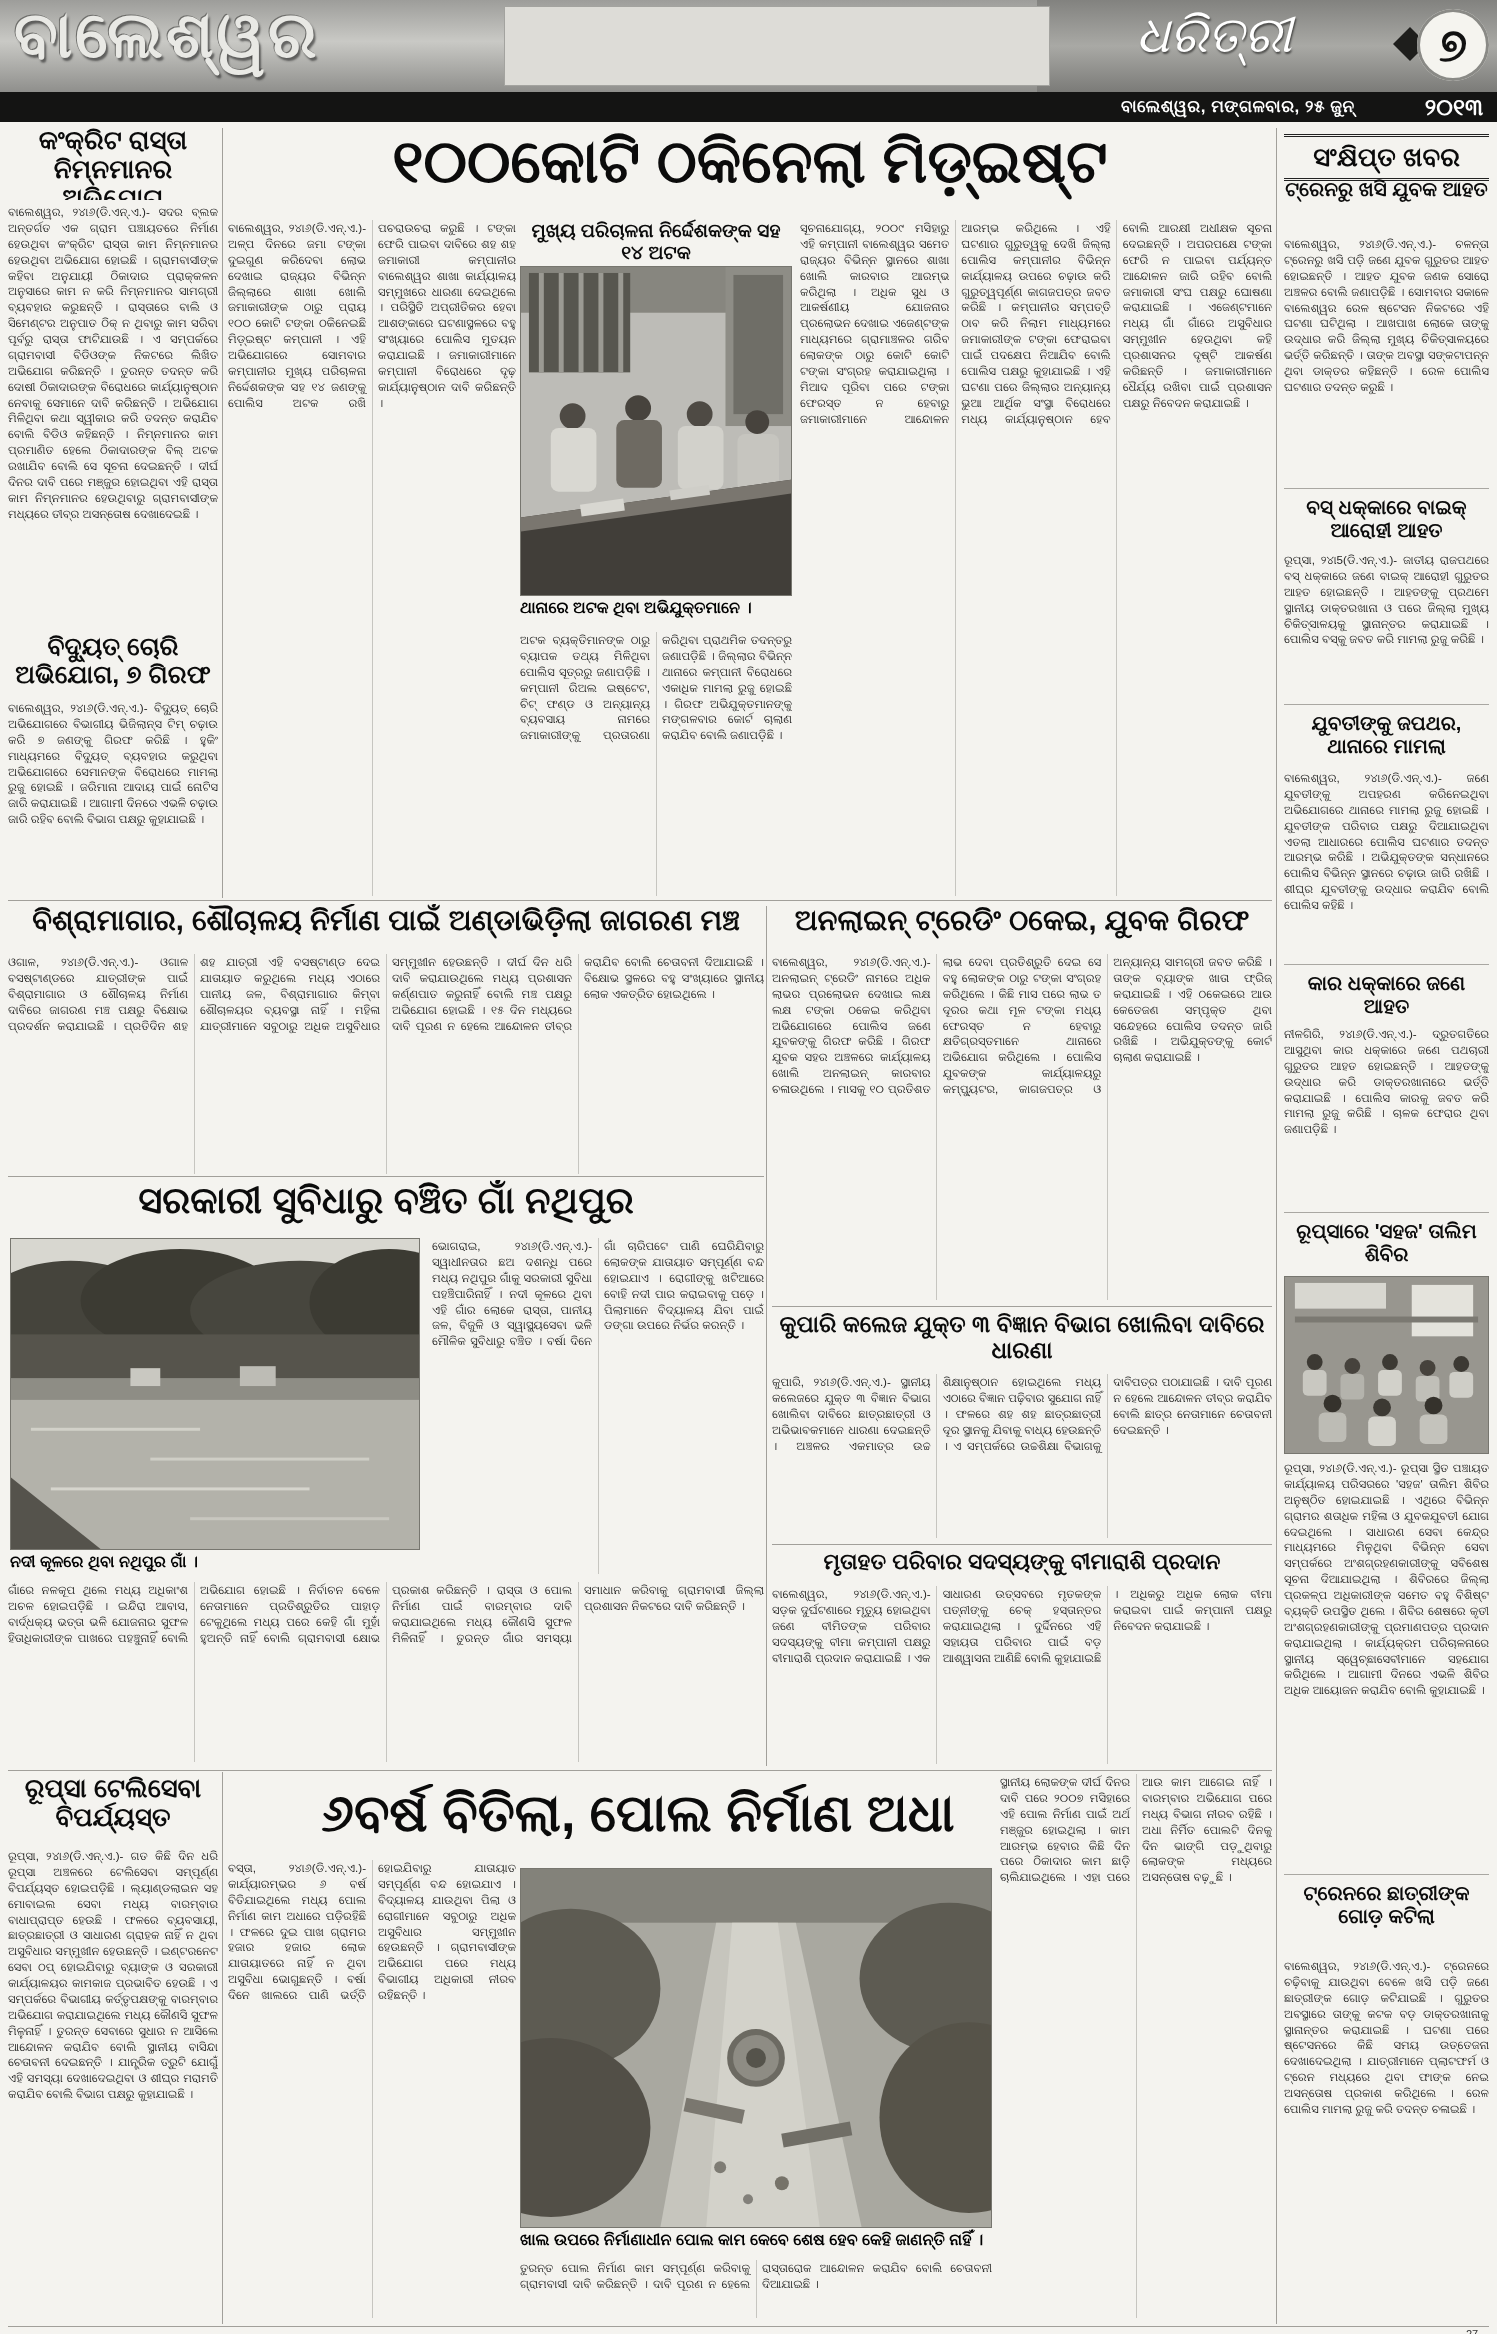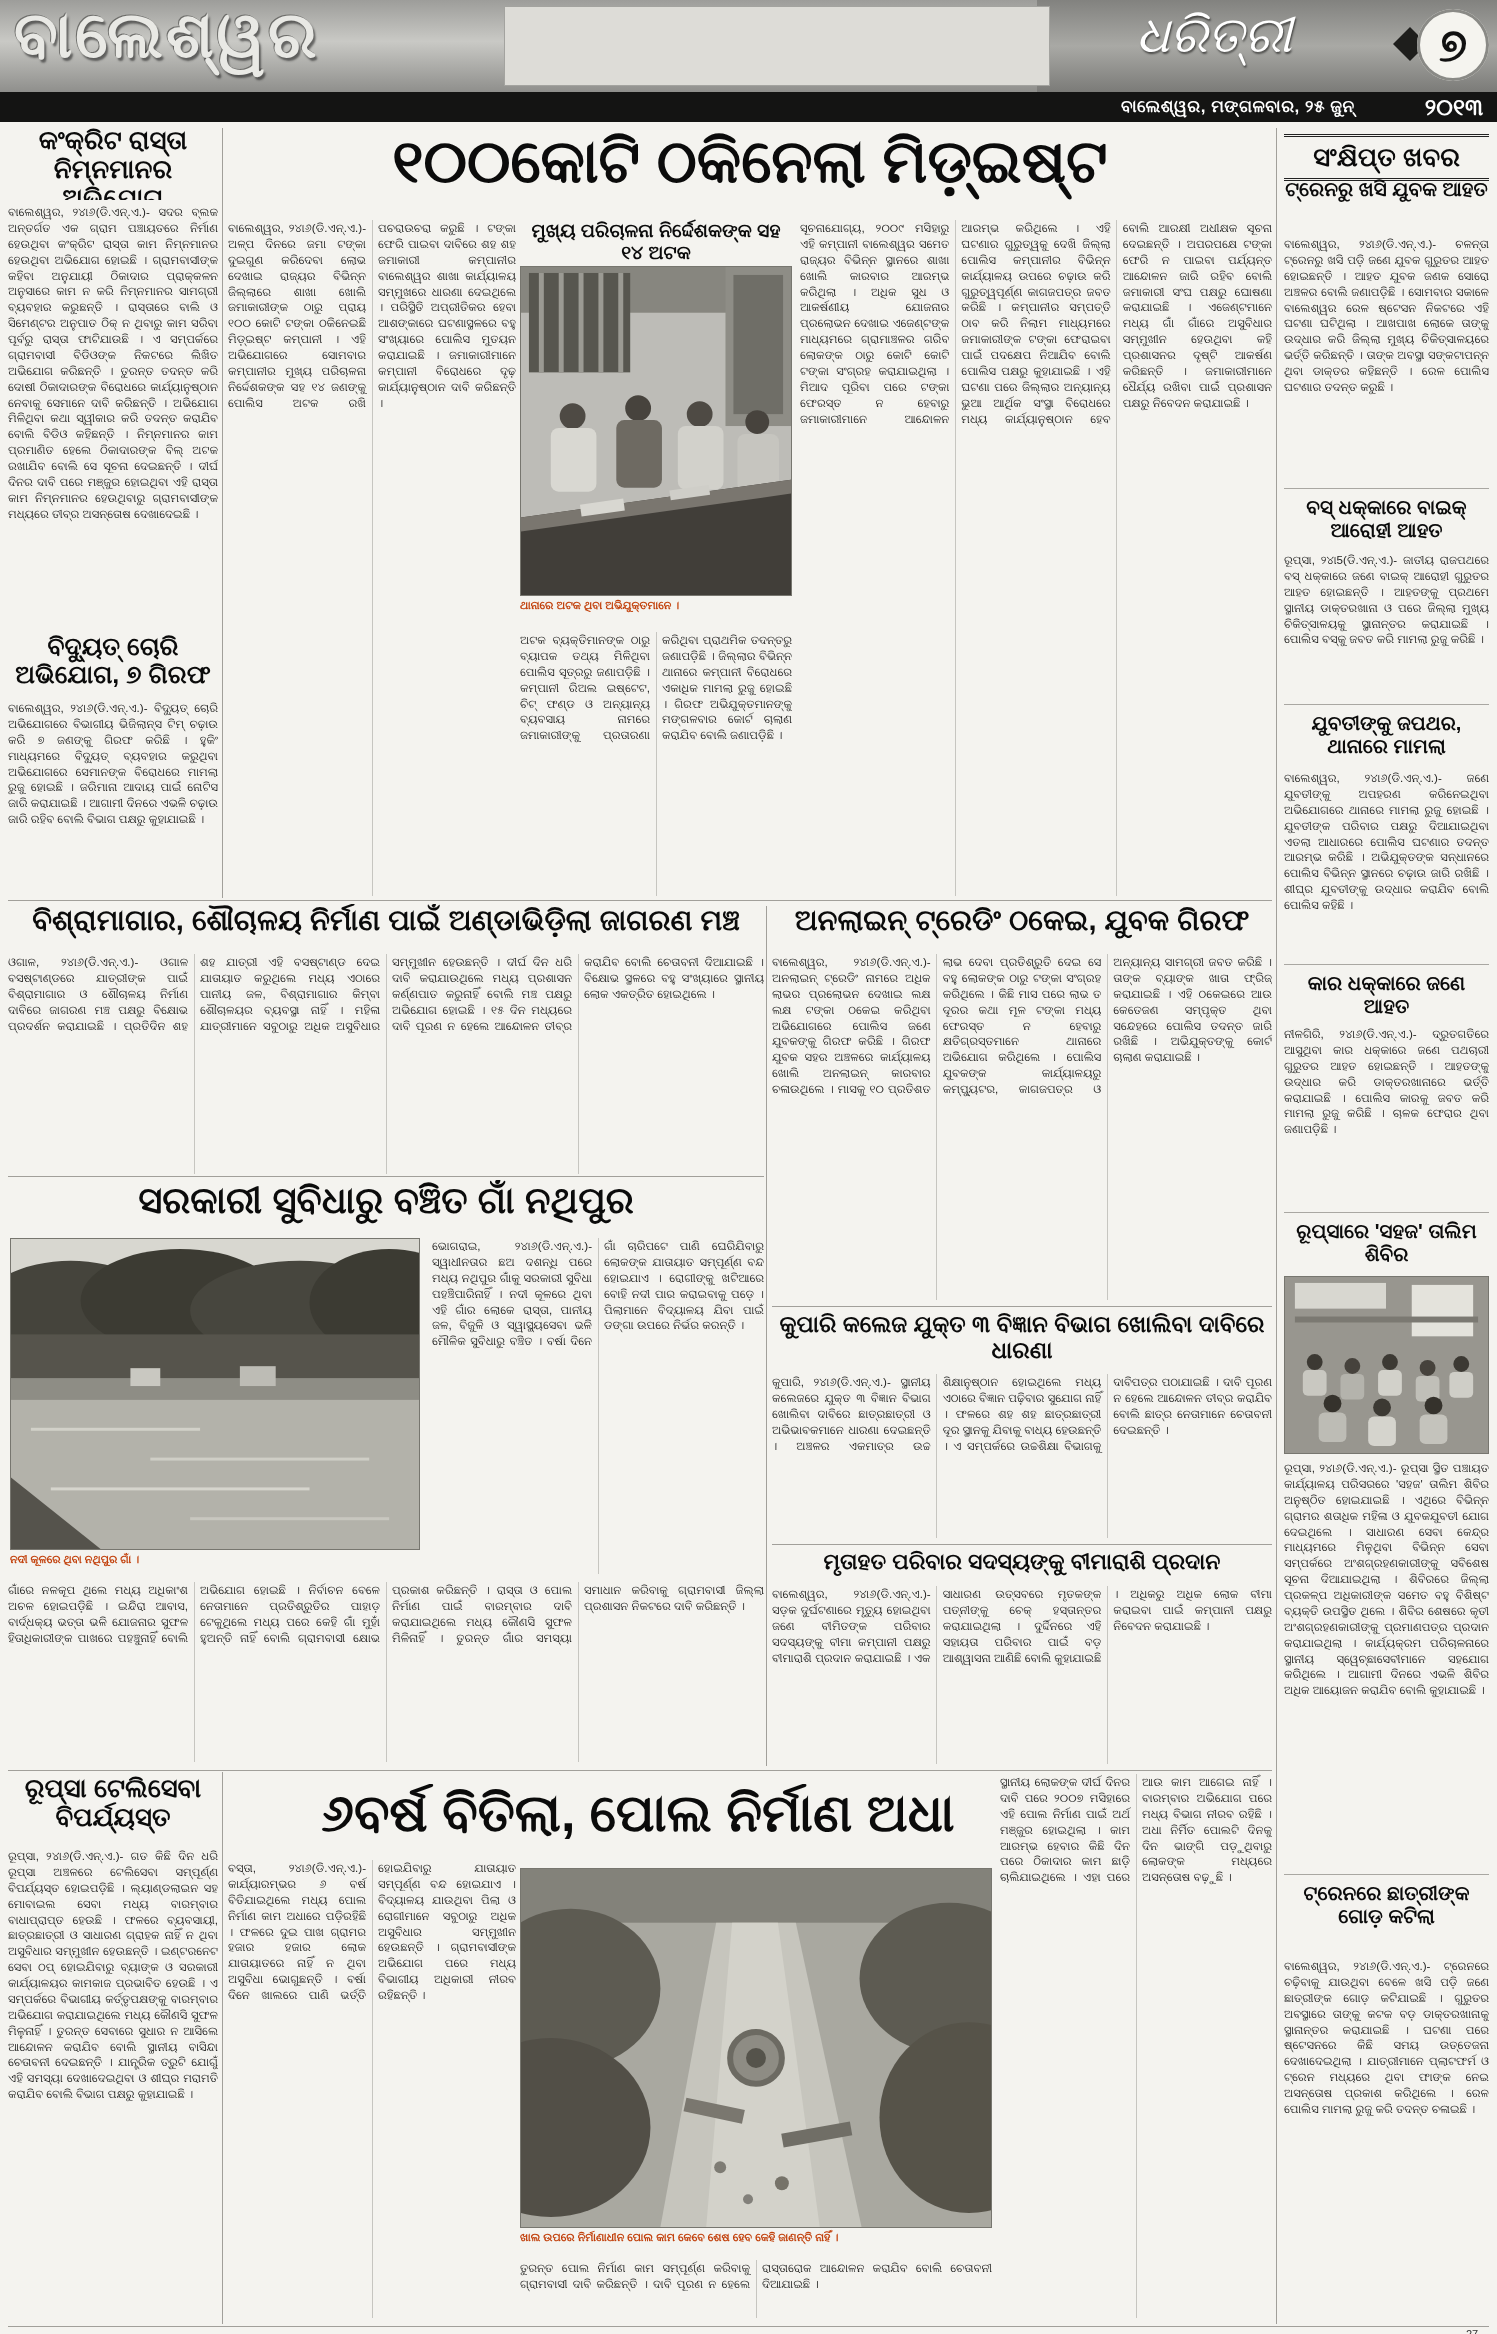--- a/index.html
+++ b/index.html
@@ -27,21 +27,21 @@
   .datebar { left:0; top:92px; width:1497px; height:30px; background:#141413; color:#fff;
     display:flex; align-items:center; justify-content:flex-end; gap:70px; padding-right:14px; }
   .datebar .dl { font-size:17px; font-weight:bold; letter-spacing:.5px; }
   .datebar .yr { font-size:23px; font-weight:bold; }
   
   .hd { font-weight:bold; text-align:center; line-height:1.12; color:#0b0b0b; overflow:hidden; }
   .bt { font-size:11.6px; line-height:1.37; text-align:justify; color:#1d1d1c; overflow:hidden; }
   .c2 { column-count:2; column-gap:12px; column-rule:1px solid #c6c5c0; }
   .c3 { column-count:3; column-gap:12px; column-rule:1px solid #c6c5c0; }
   .c4 { column-count:4; column-gap:12px; column-rule:1px solid #c6c5c0; }
-  .cap { font-size:11px; font-weight:bold; color:#c2410c; padding-top:3px; overflow:hidden; }
+  .cap { font-size:16px; font-weight:bold; color:#000000; padding-top:3px; overflow:hidden; }
   .subhead { font-size:19px; font-weight:bold; text-align:center; line-height:1.15; color:#0b0b0b; }
   figure { margin:0; }
   .photo { border:1px solid #77766f; background:#b5b4ae; }
   .photo svg { display:block; width:100%; height:100%; }
   
   .vline { width:1px; background:#a19f9a; }
   .hline { height:1px; background:#a19f9a; }
   
   .sb-title { font-size:26px; font-weight:bold; text-align:center; padding:5px 0;
     border-top:3px double #222; border-bottom:3px double #222; color:#0a0a0a; }

